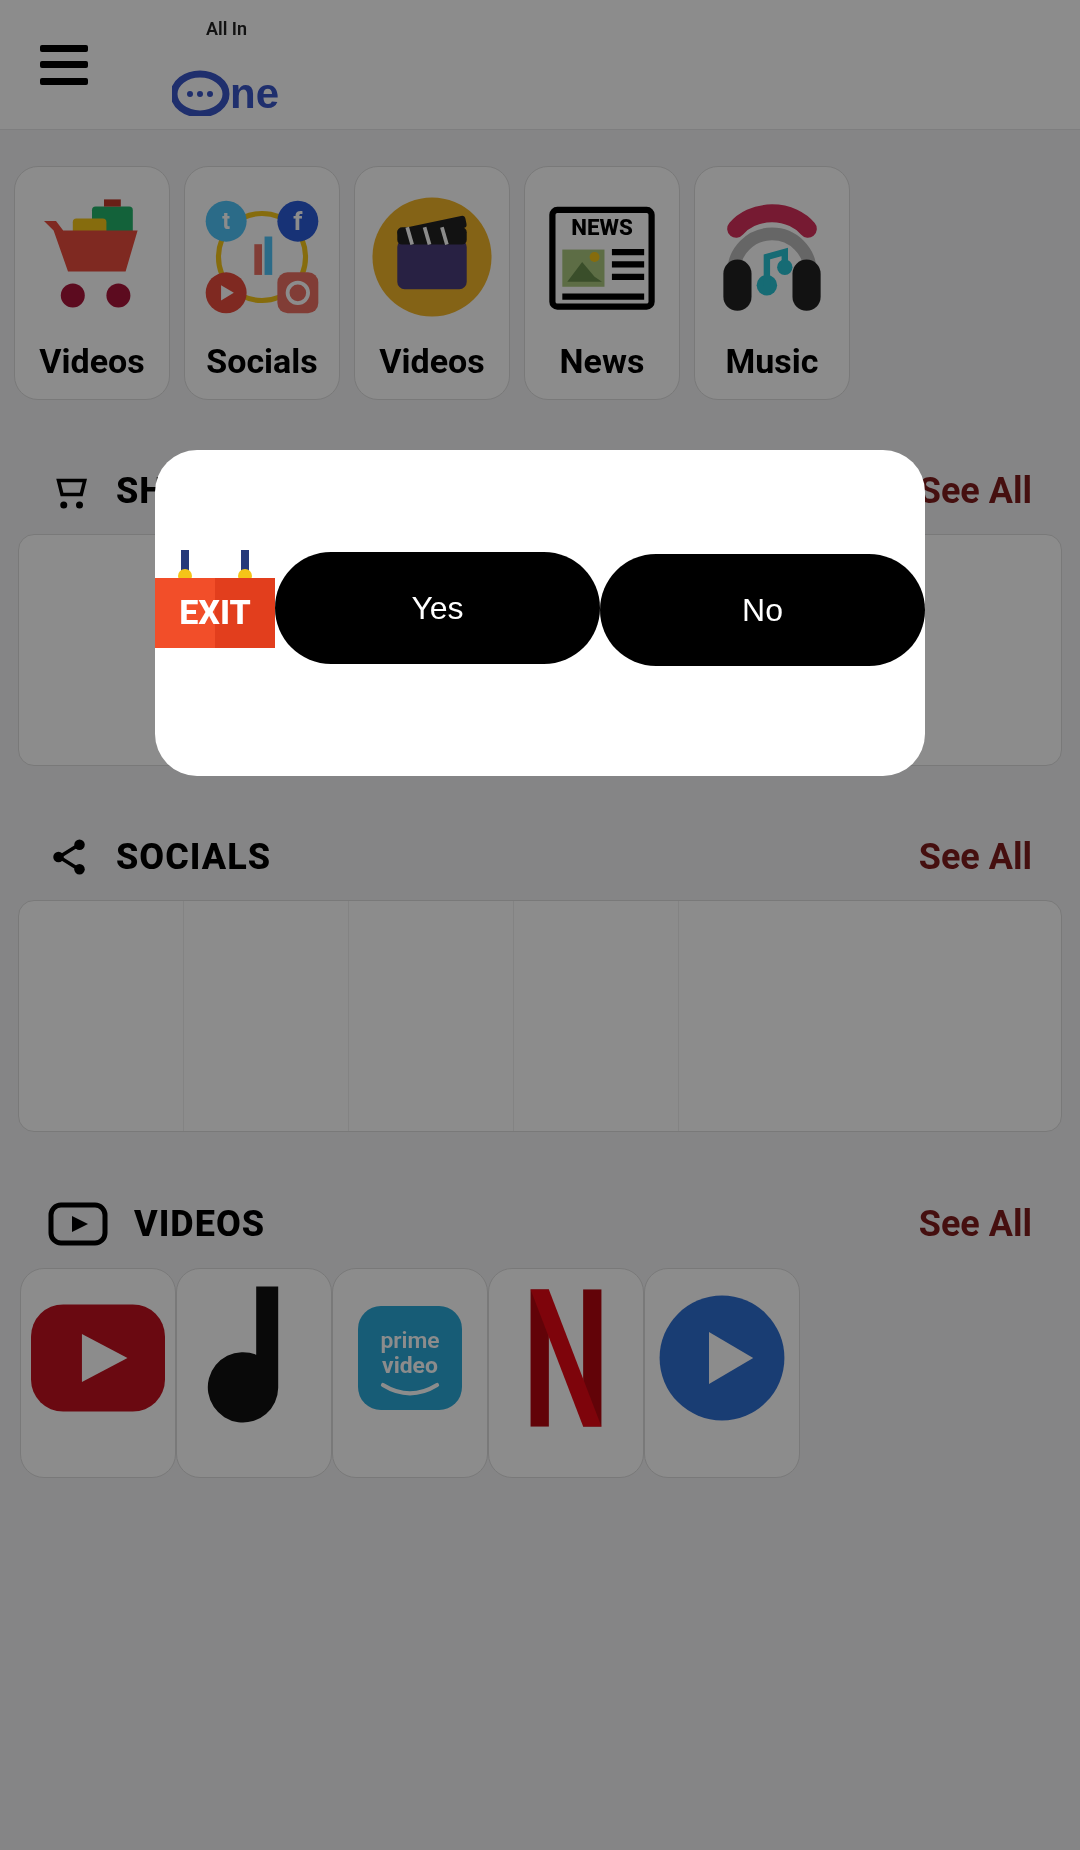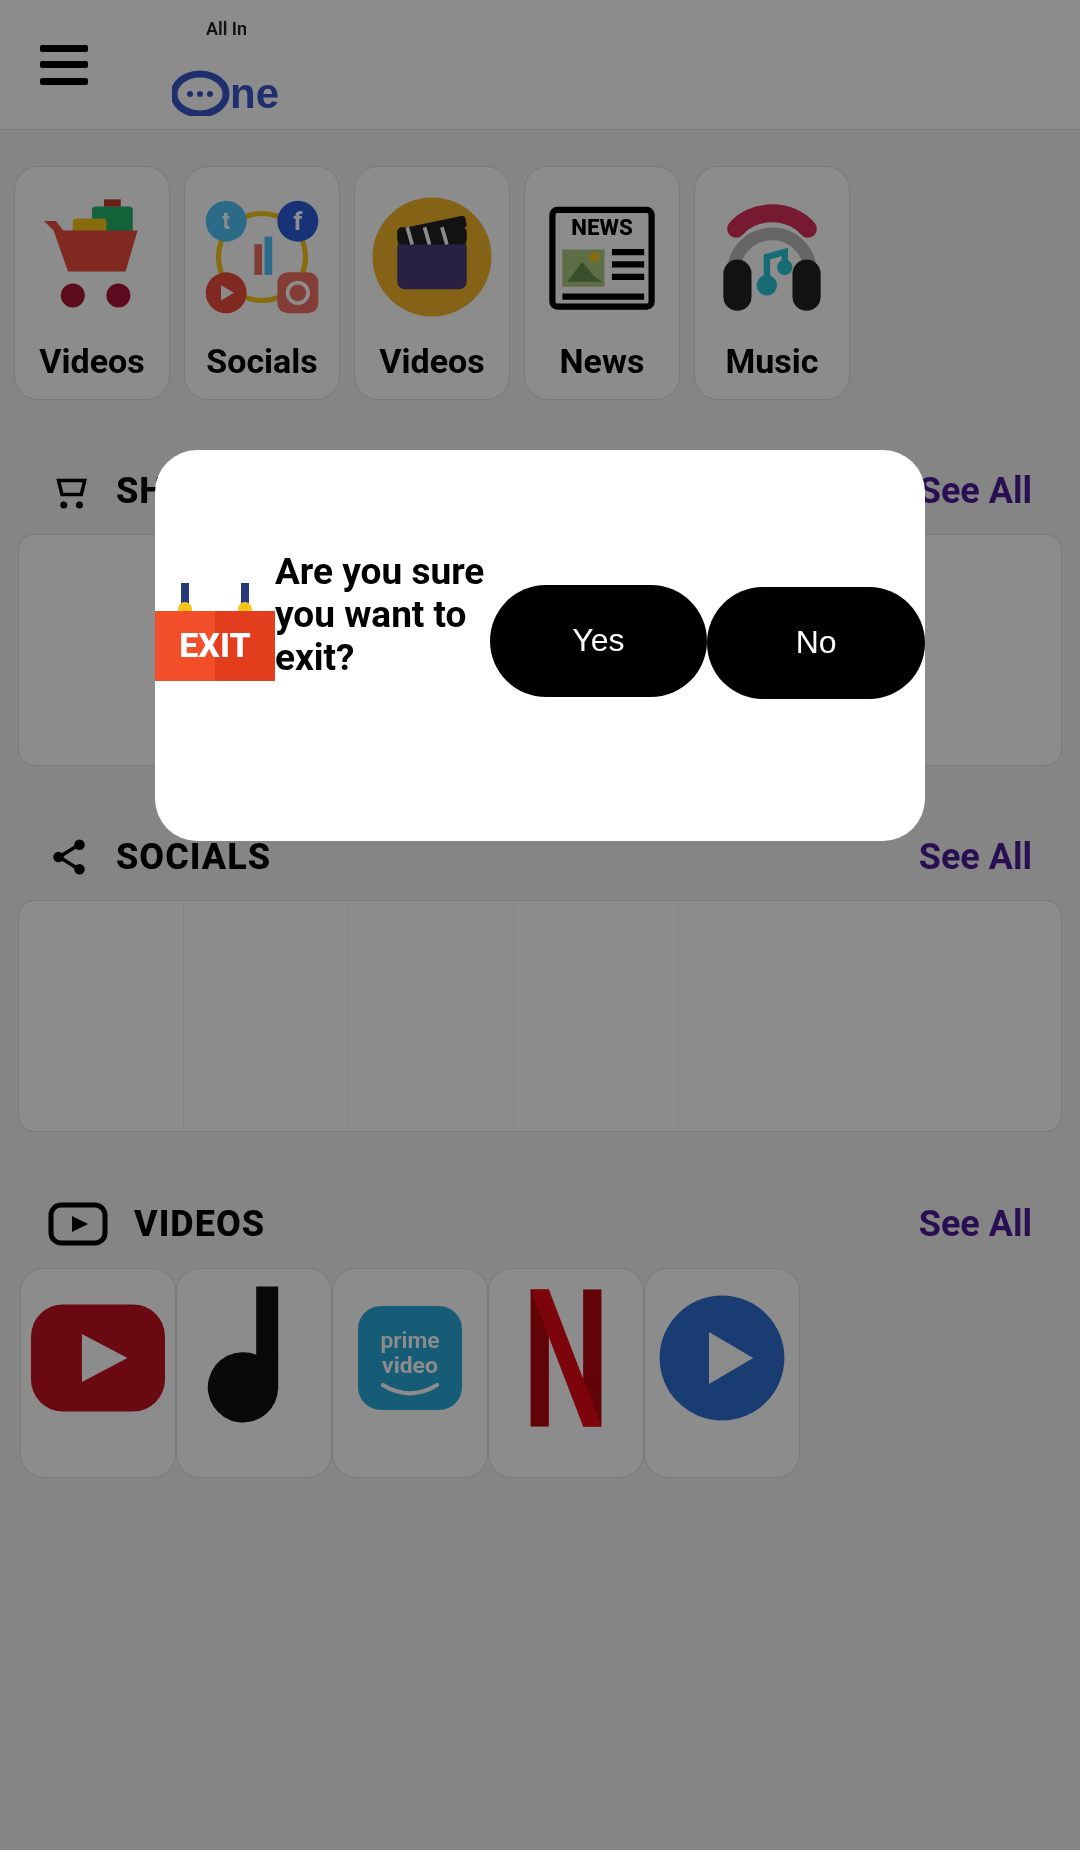--- a/index.html
+++ b/index.html
@@ -31,21 +31,21 @@
     justify-content: flex-start; padding-top: 24px; cursor: pointer;
   }
   .cat-icon { width: 132px; height: 132px; display: flex; align-items: center; justify-content: center; }
   .cat-label { font-size: 34px; font-weight: 700; margin-top: 18px; color: #000; }
 
   
   .section { padding: 0 18px; margin-top: 70px; }
   .section-head { display: flex; align-items: center; justify-content: space-between; padding: 0 30px 22px; }
   .section-head .left { display: flex; align-items: center; gap: 26px; }
   .section-title { font-size: 36px; font-weight: 800; letter-spacing: 1px; }
-  .see-all { font-size: 36px; font-weight: 700; color: #4c1d95; cursor: pointer; }
+  .see-all { font-size: 36px; font-weight: 700; color: #7f1d1d; cursor: pointer; }
 
   .row-card { background: #fff; border: 1px solid #ddd; border-radius: 16px; height: 232px; display: flex; }
   .row-tile { flex: 0 0 165px; display: flex; align-items: center; justify-content: center; border-right: 1px solid #eee; }
   .row-tile:last-child { border-right: none; }
 
   .video-strip { display: flex; padding: 0 2px; }
   .vid-tile { width: 156px; height: 210px; background: #fff; border: 1px solid #ddd; border-radius: 24px; display: flex; align-items: flex-start; justify-content: center; padding-top: 22px; cursor: pointer; }
   .vid-icon { width: 134px; height: 134px; display: flex; align-items: center; justify-content: center; }
 
   
@@ -276,17 +276,16 @@
       <svg viewBox="0 0 120 100" width="120" height="100">
         <line x1="30" y1="0" x2="30" y2="28" stroke="#263a7a" stroke-width="8"></line>
         <line x1="90" y1="0" x2="90" y2="28" stroke="#263a7a" stroke-width="8"></line>
         <circle cx="30" cy="26" r="7" fill="#f5c518"></circle>
         <circle cx="90" cy="26" r="7" fill="#f5c518"></circle>
         <rect x="0" y="28" width="120" height="70" fill="#f24e29"></rect>
         <rect x="60" y="28" width="60" height="70" fill="#e23e1d"></rect>
         <text x="60" y="74" font-size="34" font-weight="800" fill="#fff" text-anchor="middle">EXIT</text>
       </svg>
     </div>
-    <div class="dialog-msg">Are you sure you want to exit?</div>
     <button class="dialog-btn">Yes</button>
     <button class="dialog-btn">No</button>
   </div>
 </div>
 
 </body></html>

